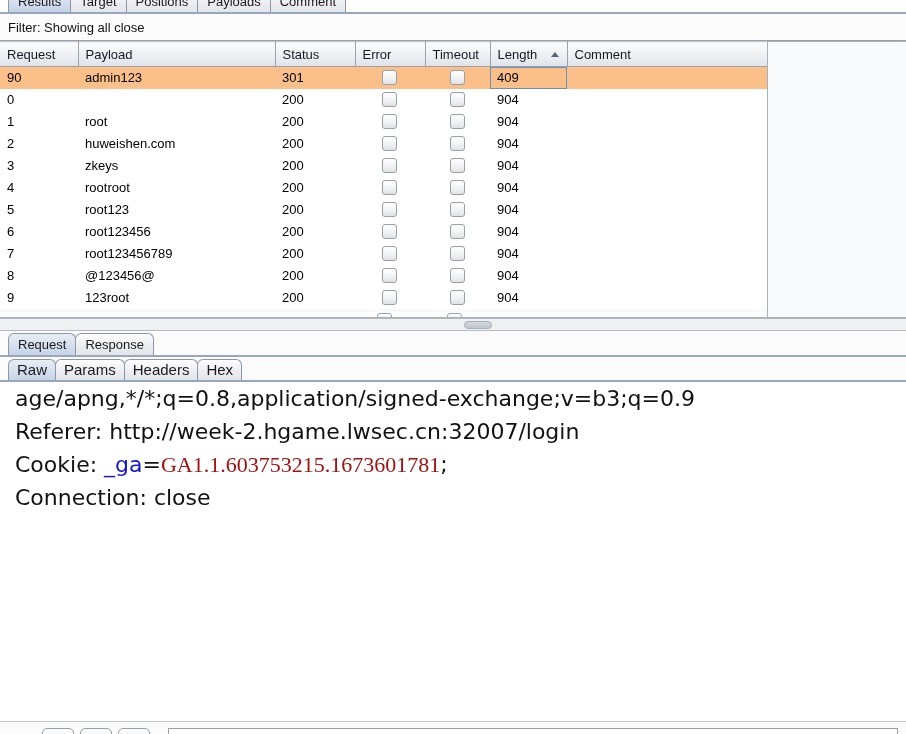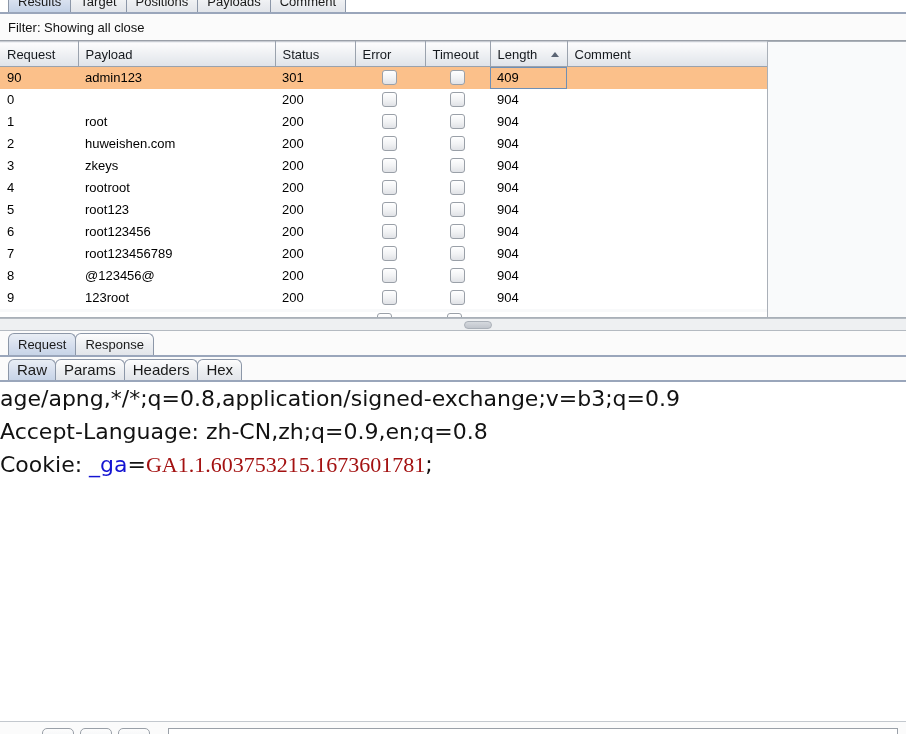--- a/index.html
+++ b/index.html
@@ -243,21 +243,21 @@
 
   
   .rawarea {
     position: relative;
     background: #ffffff;
     height: 295px;
     overflow: hidden;
     font-family: "DejaVu Sans", sans-serif;
     font-size: 22px;
     line-height: 33px;
-    padding-left: 0px;
+    padding-left: 15px;
     box-sizing: border-box;
   }
   .rawline {
     white-space: pre;
     color: #121212;
     height: 33px;
   }
   .rawline.blank { color: transparent; }
   .k-blue { color: #1414d2; }
   .k-red  { color: #a31111; font-family: Liberation Serif, serif; }
@@ -454,22 +454,23 @@
 
 <div class="subtabs2">
   <div class="subtab2 active"><span>Raw</span></div>
   <div class="subtab2"><span>Params</span></div>
   <div class="subtab2"><span>Headers</span></div>
   <div class="subtab2"><span>Hex</span></div>
 </div>
 
 <div class="rawarea">
   <div class="rawline">age/apng,*/*;q=0.8,application/signed-exchange;v=b3;q=0.9</div>
-  <div class="rawline">Accept-Language: zh-CN,zh;q=0.9,en;q=0.8</div>
+  <div class="rawline">Referer: http://week-2.hgame.lwsec.cn:32007/login</div>
   <div class="rawline"><span>Cookie: </span><span class="k-blue">_ga</span><span>=</span><span class="k-red">GA1.1.603753215.1673601781</span><span>;</span></div>
+  <div class="rawline">Connection: close</div>
   <div class="rawline blank">&nbsp;</div>
   <div class="rawline blank">&nbsp;</div>
 
 </div>
 
 <div class="bottombar">
   <div class="minibtn" style="left:42px"></div>
   <div class="minibtn" style="left:80px"></div>
   <div class="minibtn" style="left:118px"></div>
   <div class="searchfield"></div>

